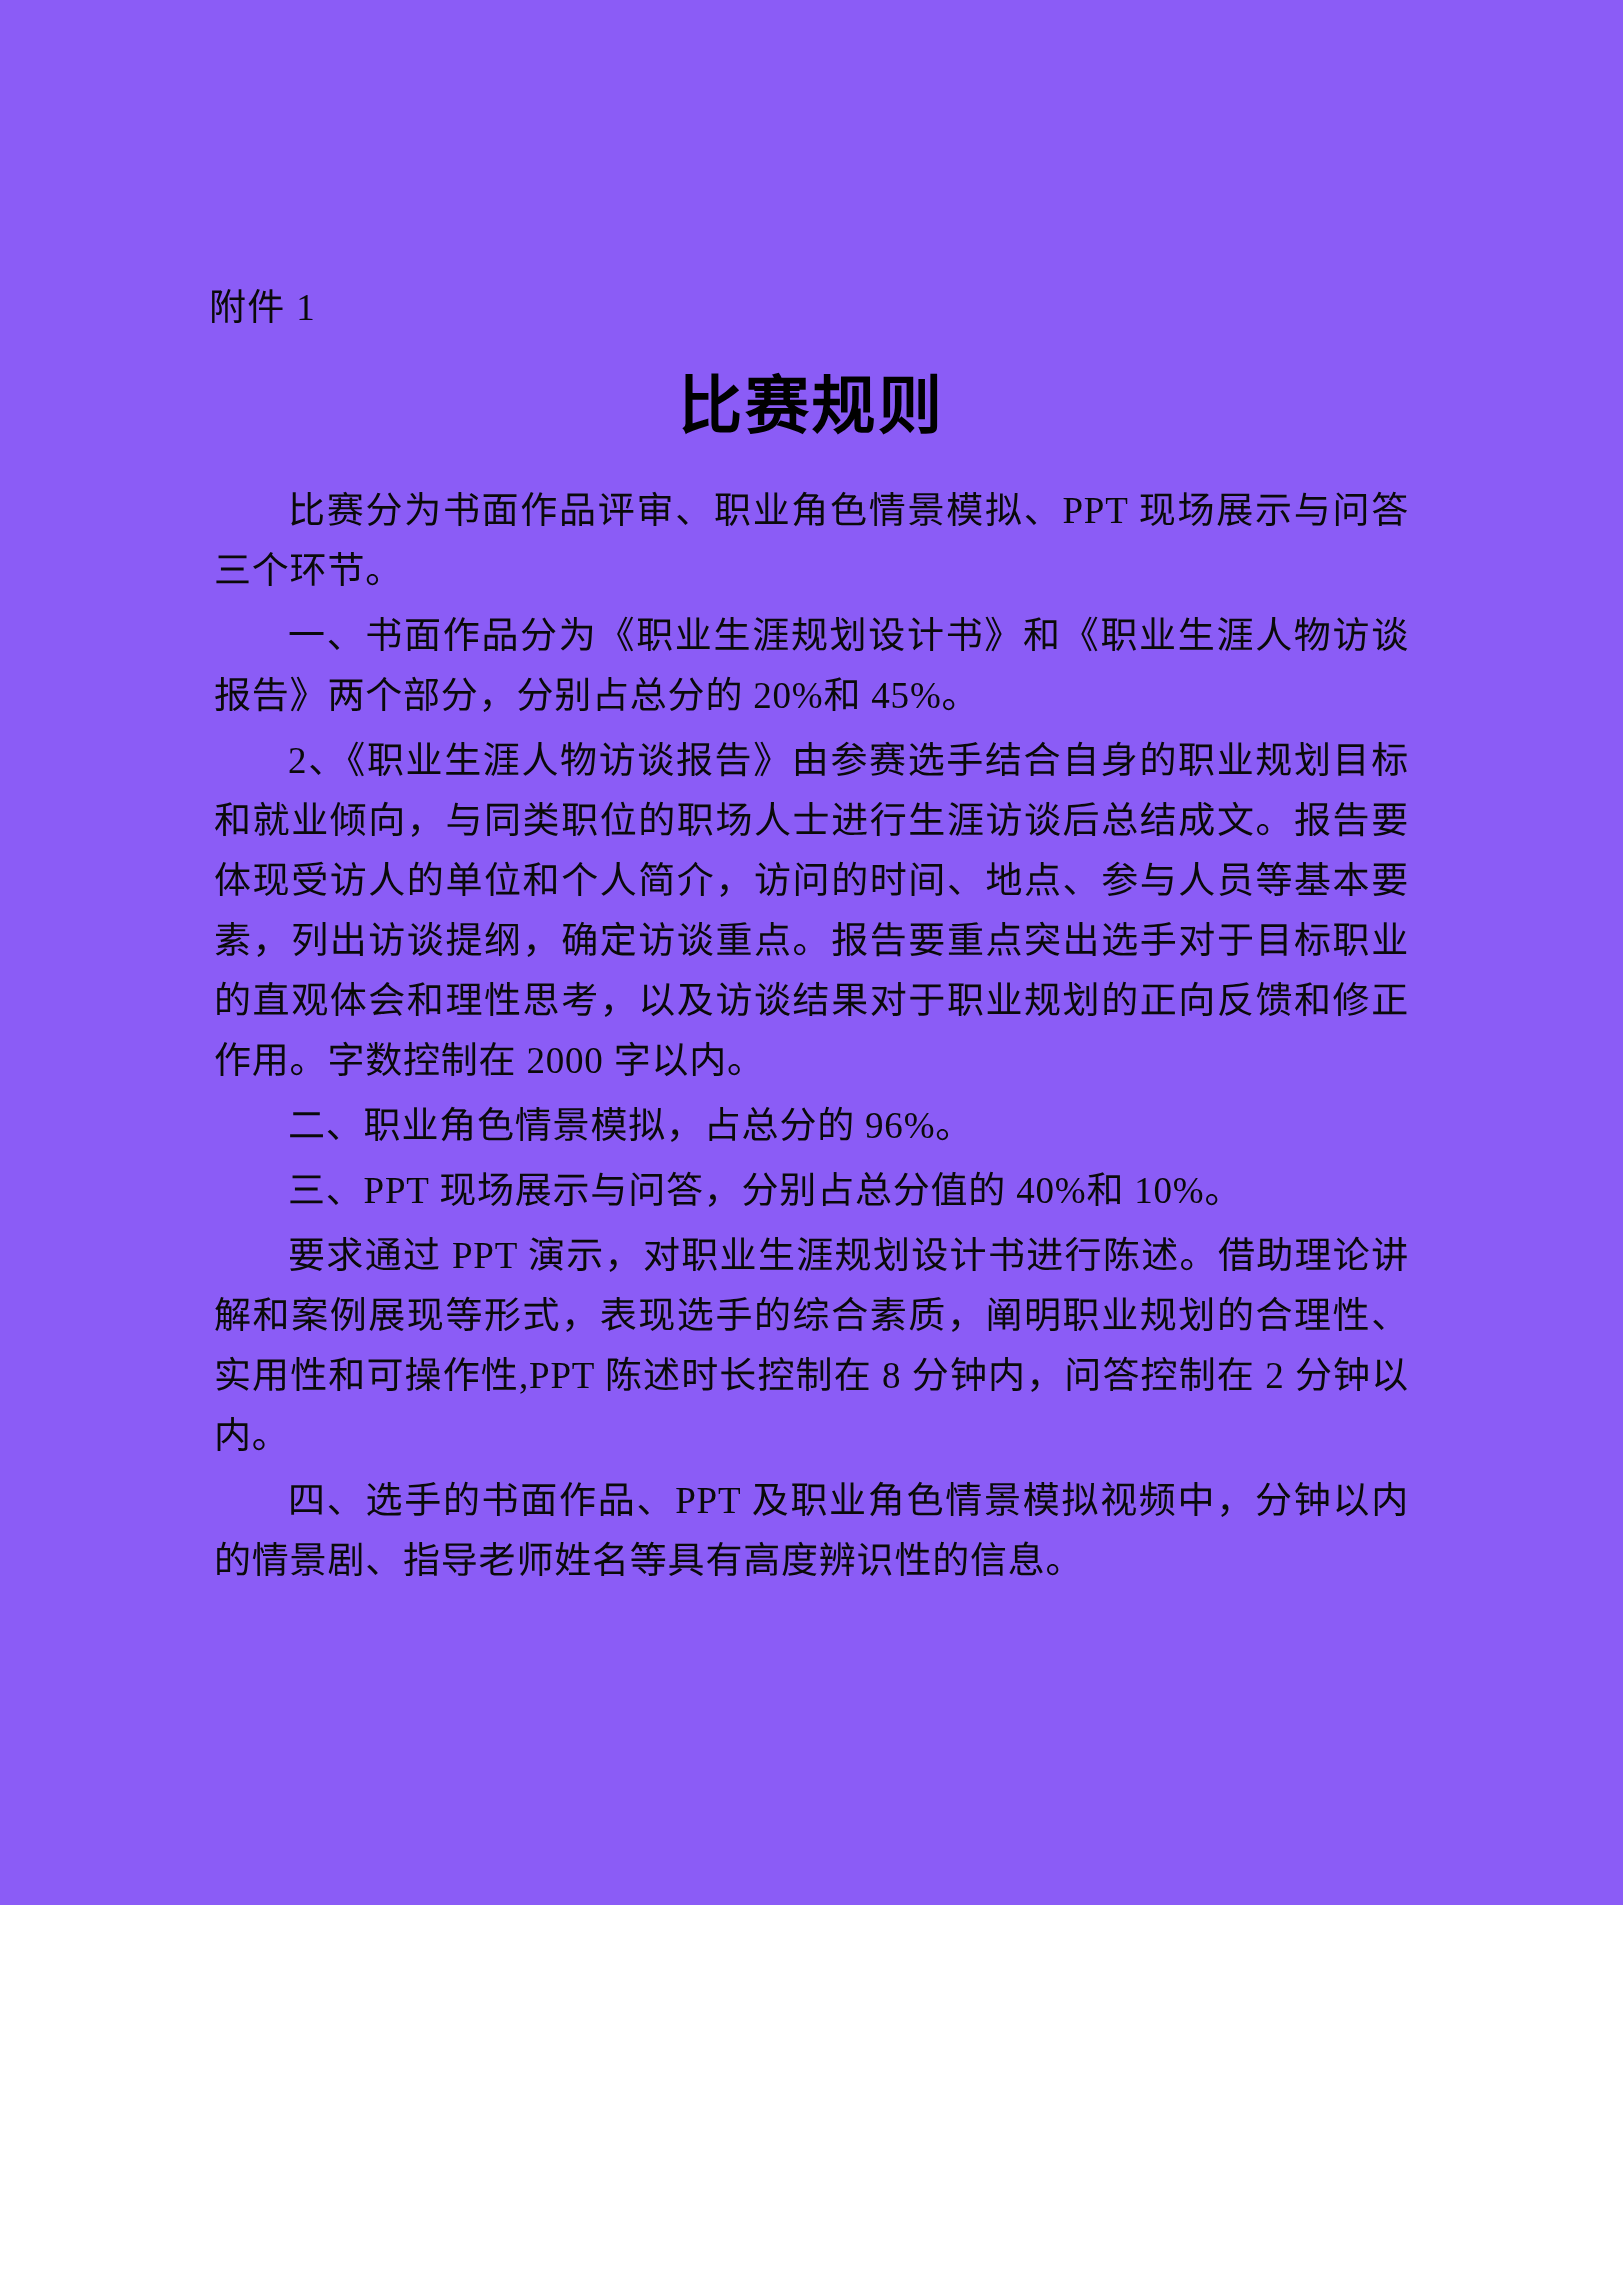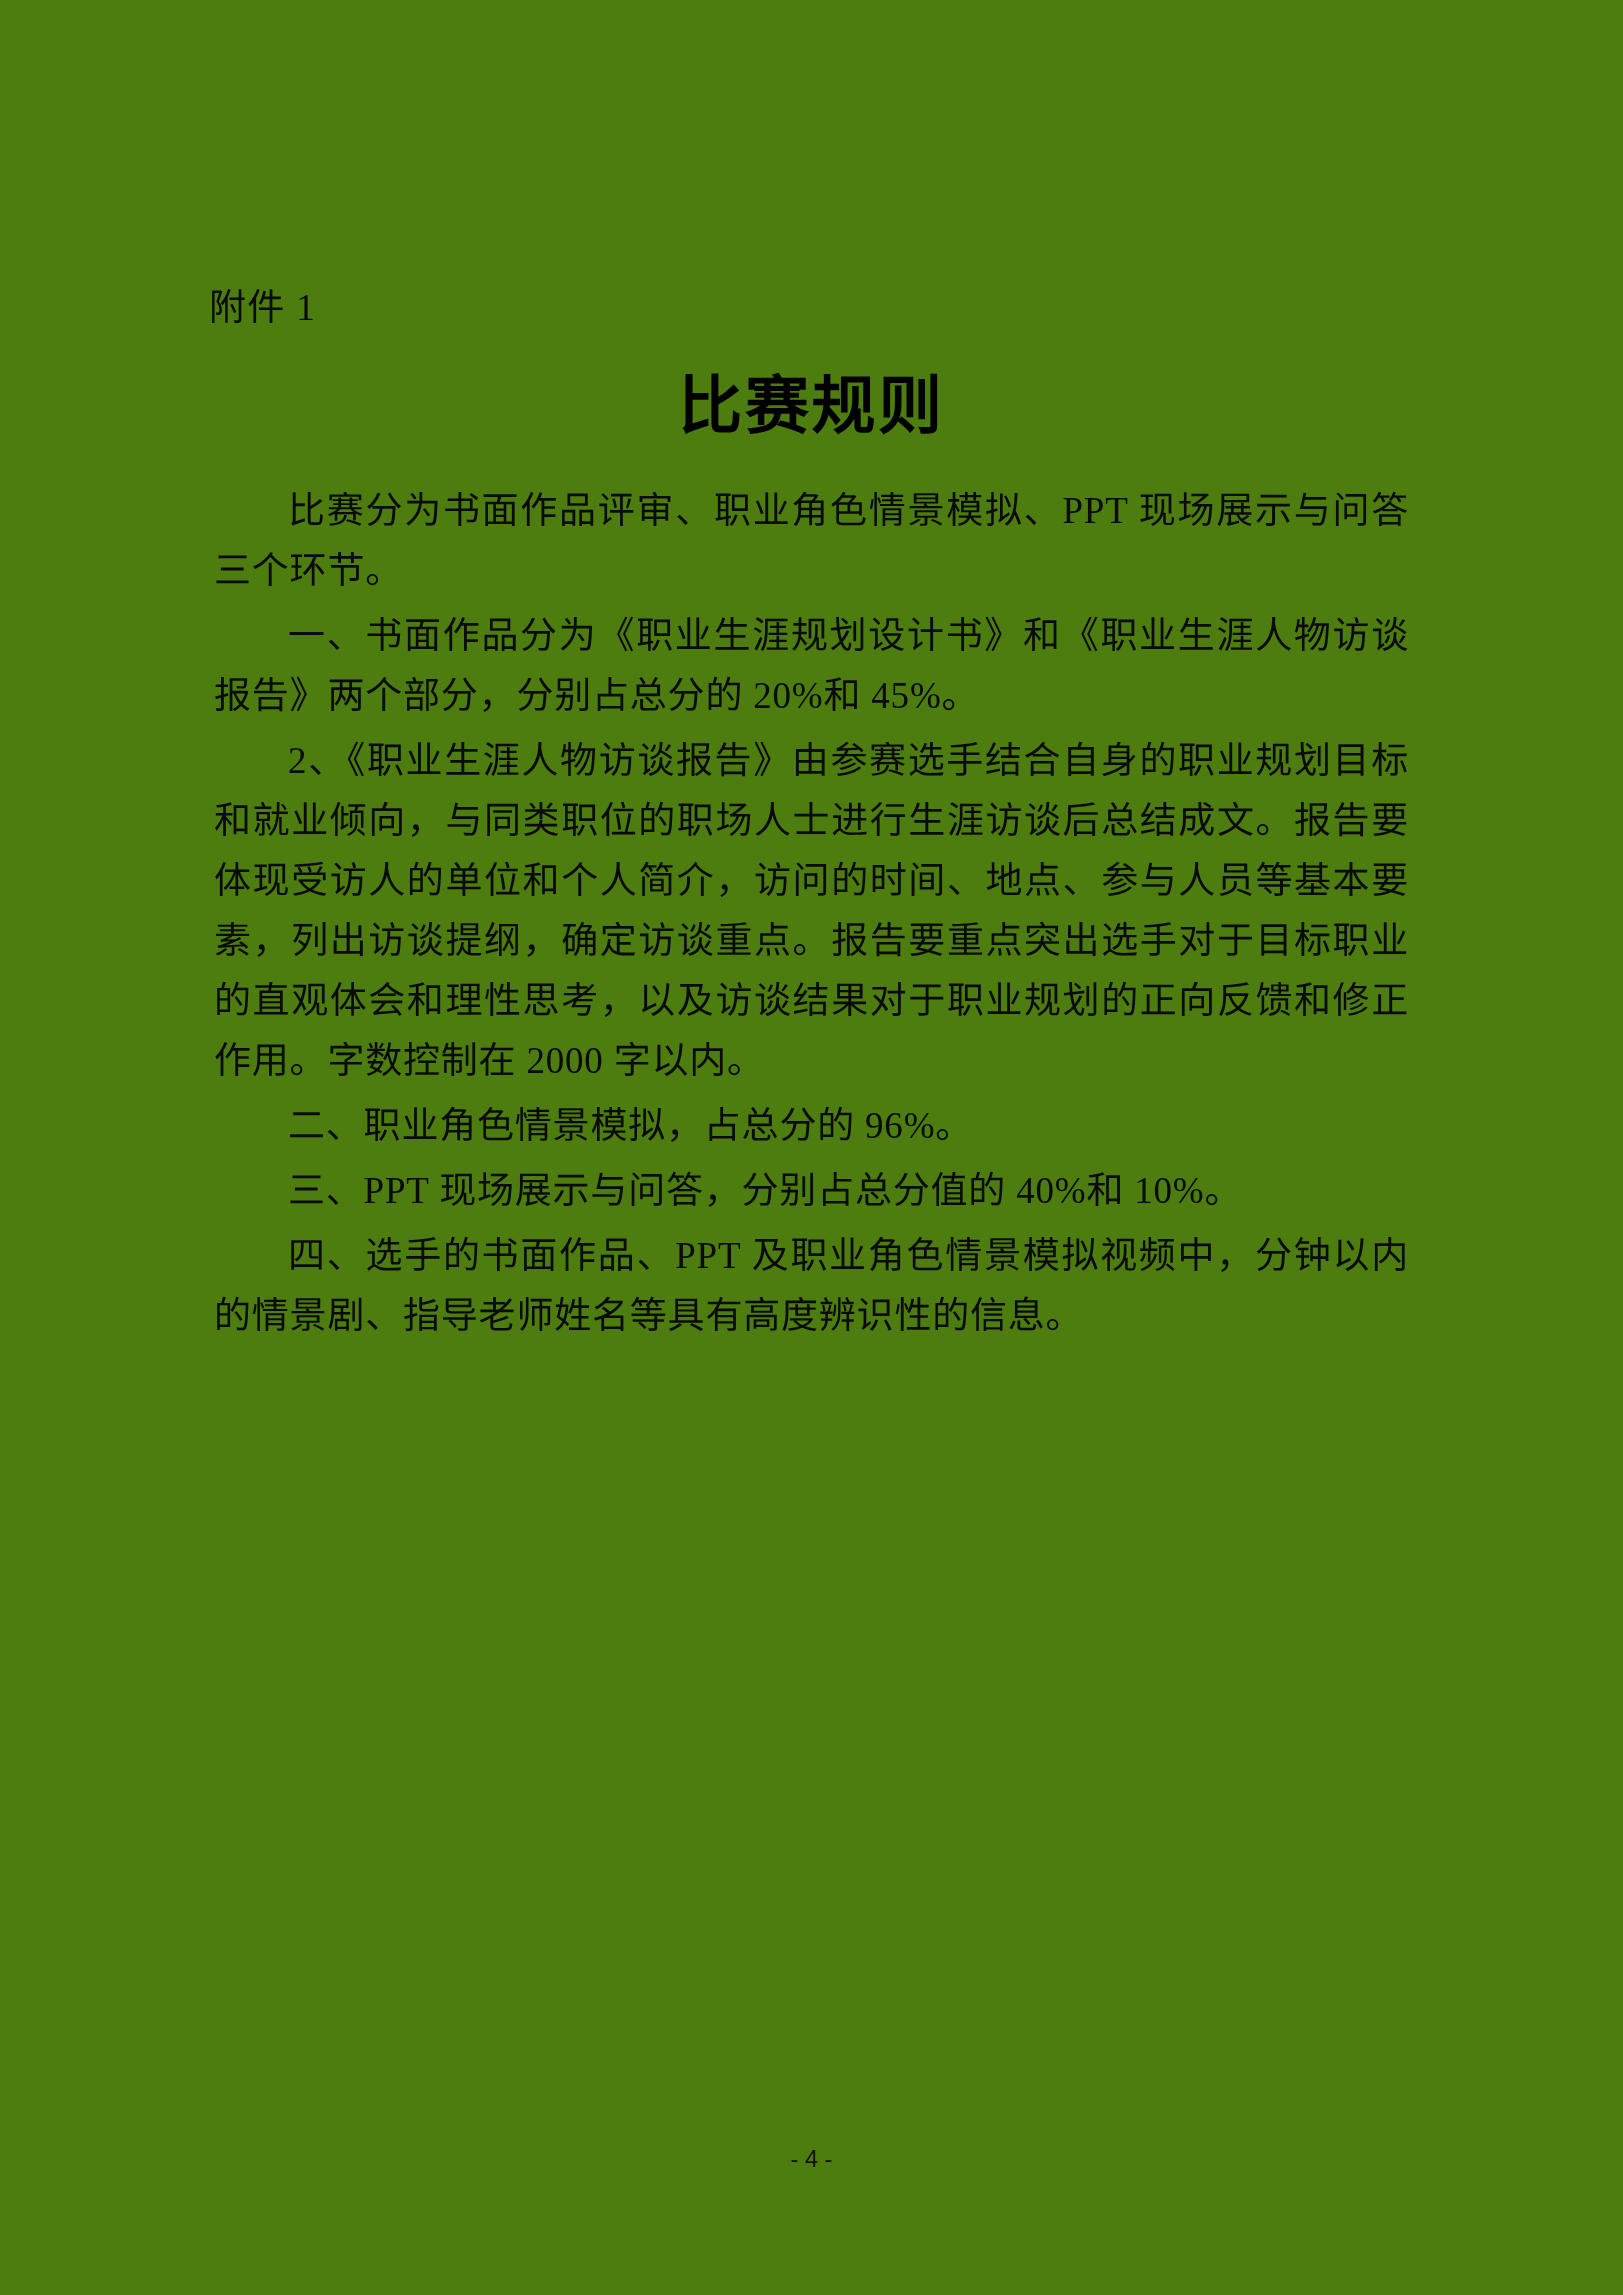--- a/index.html
+++ b/index.html
@@ -3,22 +3,22 @@
 <meta charset="utf-8">
 <style>
   html, body {
     margin: 0;
     padding: 0;
     background: #ffffff;
   }
   .page {
     position: relative;
     width: 1623px;
-    height: 2295px;
-    background: #4d7c0f;
+    height: 1905px;
+    background: #8b5cf6;
     color: #070707;
     box-sizing: border-box;
     padding: 289px 209px 0 209px;
     font-family: "Liberation Serif", "DejaVu Serif", serif;
     overflow: hidden;
   }
   .attachment-label {
     font-size: 37px;
     line-height: 1;
     font-weight: 500;
@@ -71,19 +71,20 @@
   <div class="attachment-label">附件 1</div>
 
   <h1 class="doc-title">比赛规则</h1>
 
   <div class="doc-body">
     <p>比赛分为书面作品评审、职业角色情景模拟、PPT 现场展示与问答三个环节。</p>
     <p>一、书面作品分为《职业生涯规划设计书》和《职业生涯人物访谈报告》两个部分，分别占总分的 20%和 45%。</p>
     <p>2、《职业生涯人物访谈报告》由参赛选手结合自身的职业规划目标和就业倾向，与同类职位的职场人士进行生涯访谈后总结成文。报告要体现受访人的单位和个人简介，访问的时间、地点、参与人员等基本要素，列出访谈提纲，确定访谈重点。报告要重点突出选手对于目标职业的直观体会和理性思考，以及访谈结果对于职业规划的正向反馈和修正作用。字数控制在 2000 字以内。</p>
     <p>二、职业角色情景模拟，占总分的 96%。</p>
     <p>三、PPT 现场展示与问答，分别占总分值的 40%和 10%。</p>
+    <p>要求通过 PPT 演示，对职业生涯规划设计书进行陈述。借助理论讲解和案例展现等形式，表现选手的综合素质，阐明职业规划的合理性、实用性和可操作性,PPT 陈述时长控制在 8 分钟内，问答控制在 2 分钟以内。</p>
     <p>四、选手的书面作品、PPT 及职业角色情景模拟视频中，分钟以内的情景剧、指导老师姓名等具有高度辨识性的信息。</p>
   </div>
 
   <div class="page-number">- 4 -</div>
 
 </div>
 
 
 </body></html>

